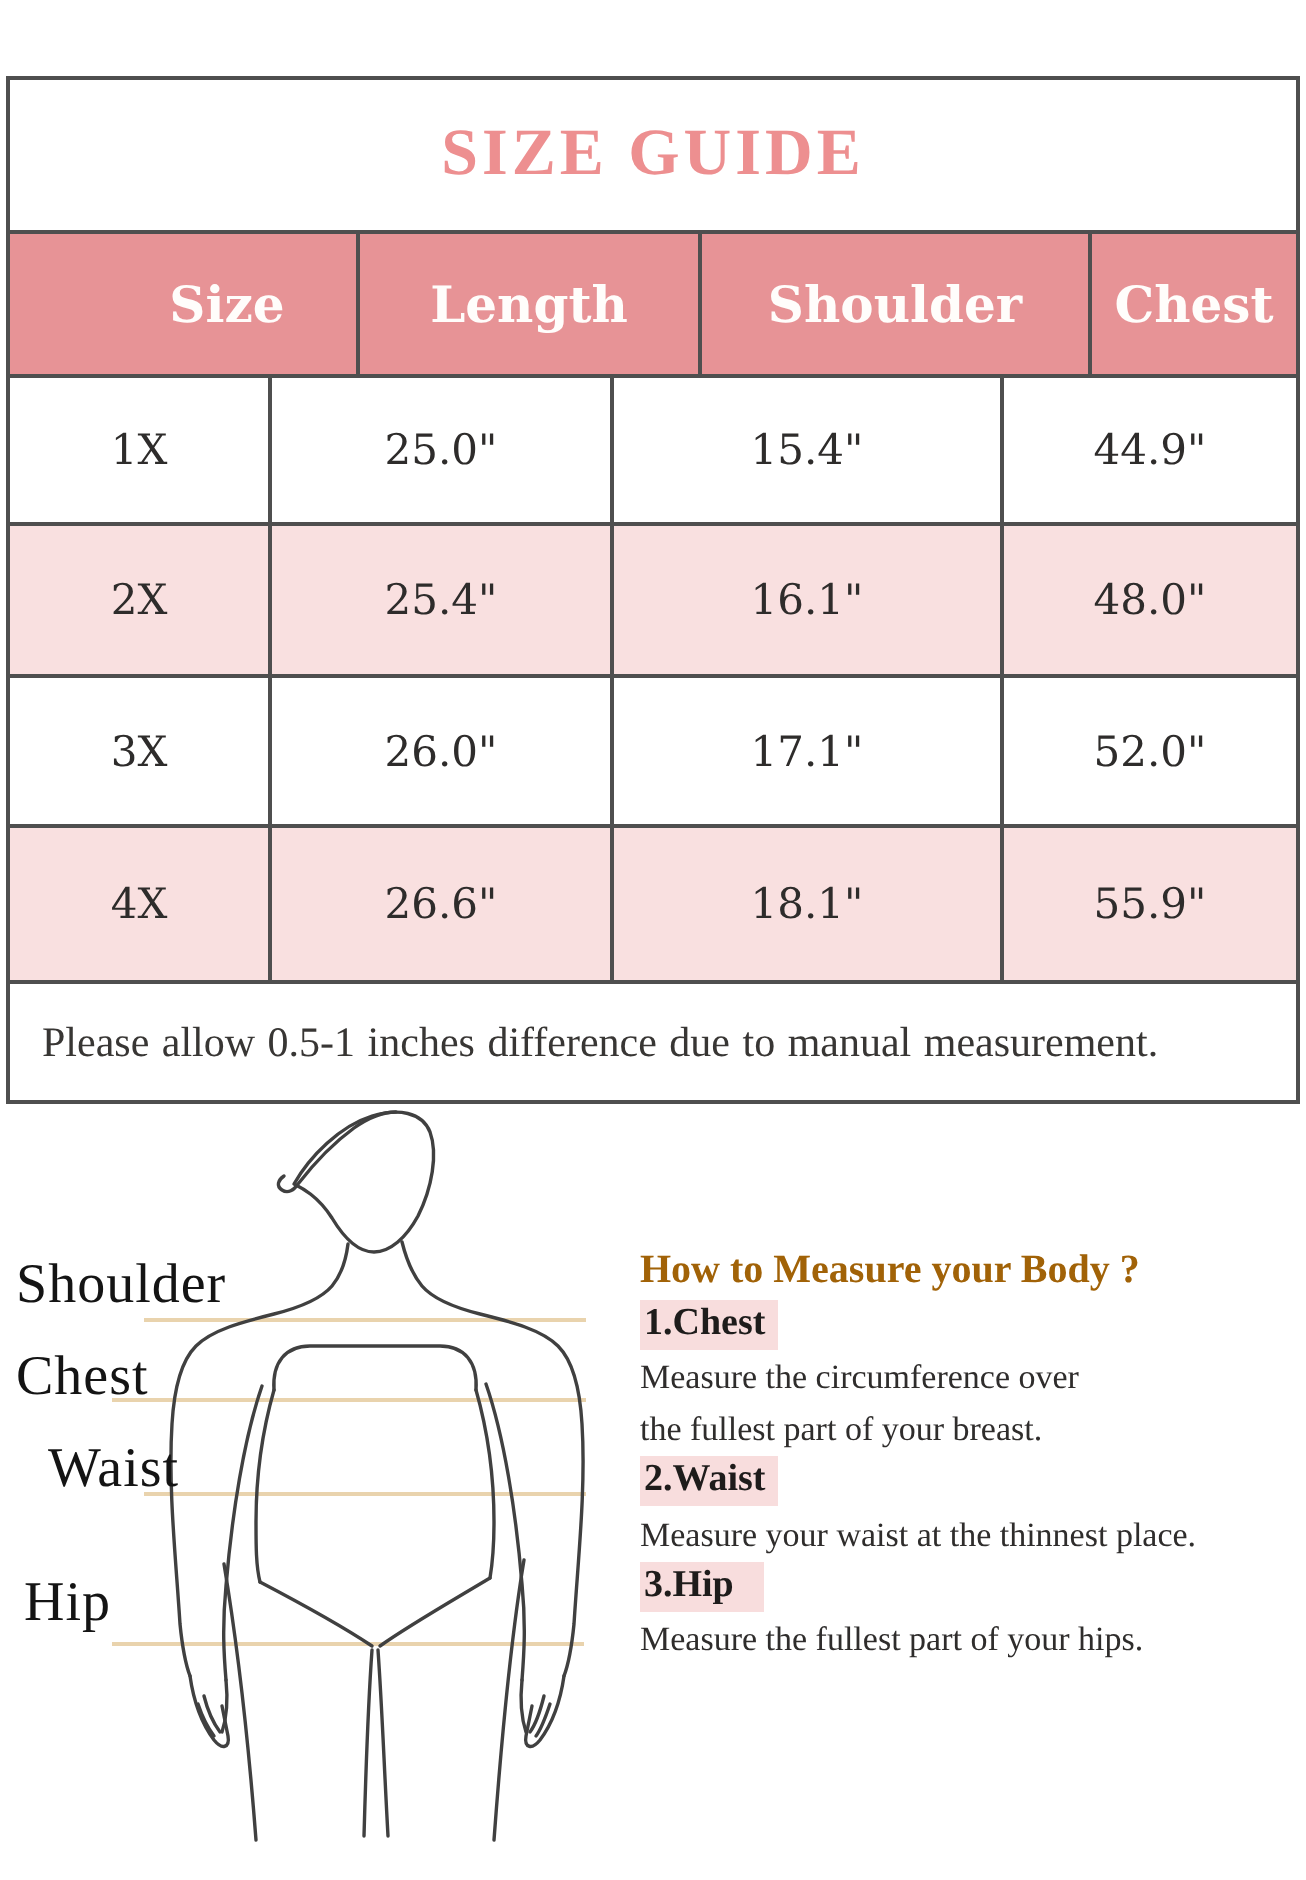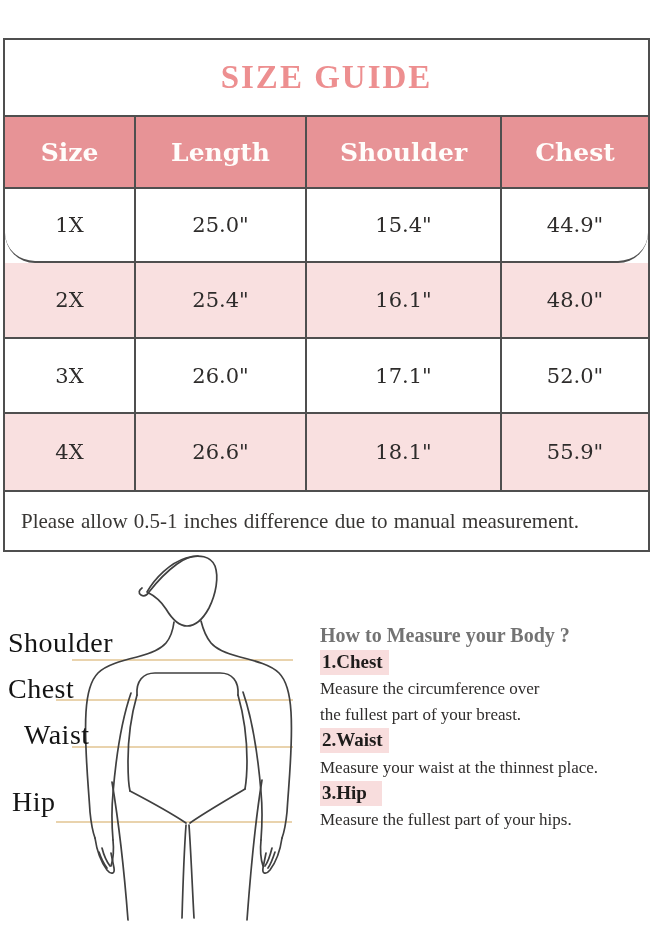--- a/index.html
+++ b/index.html
@@ -19,31 +19,31 @@
   .title-row .ttl{
     font-family:"Liberation Serif",serif;font-weight:bold;font-size:33px;
     letter-spacing:2px;color:#ed8f90;
   }
   .grid-row{display:grid;grid-template-columns:131px 171px 195px 1fr;}
   .grid-row > div{
     display:flex;align-items:center;justify-content:center;
     border-right:2px solid #4f4f4f;
   }
   .grid-row > div:last-child{border-right:none;}
-  .header-row{height:70px;background:#e79396;border-bottom:2px solid #4f4f4f;}
+  .header-row{height:70px;background:#e79396;border-bottom:2px solid #4f4f4f;padding-left:44px;}
   .header-row > div{
     color:#fffdfb;font-family:"DejaVu Serif",serif;font-weight:bold;font-size:25px;
   }
   .data-row{border-bottom:2px solid #4f4f4f;}
   .data-row > div{
     font-family:"DejaVu Serif",serif;font-size:21px;color:#2e2c2b;
   }
   .row-a{background:#ffffff;}
   .row-b{background:#f9e0e0;}
-  .h1x{height:72px;border-radius:30px;} .h2x{height:74px;} .h3x{height:73px;} .h4x{height:76px;}
+  .h1x{height:72px;} .h2x{height:74px;} .h3x{height:73px;} .h4x{height:76px;}
   .note-row{
     height:58px;display:flex;align-items:center;background:#fff;
     padding-left:16px;white-space:nowrap;
     font-family:"Liberation Serif",serif;font-size:21px;color:#383634;
     word-spacing:1px;
   }
   
   .measure-line{position:absolute;height:2px;background:#e9d3ad;z-index:1;}
   .ln-shoulder{left:72px;top:659px;width:221px;}
   .ln-chest{left:56px;top:699px;width:237px;}
@@ -54,21 +54,21 @@
   .part-label{
     position:absolute;z-index:3;font-family:"Liberation Serif",serif;
     font-size:28px;color:#141414;letter-spacing:0.5px;
   }
   .lb-shoulder{left:8px;top:627px;}
   .lb-chest{left:8px;top:673px;}
   .lb-waist{left:24px;top:719px;}
   .lb-hip{left:12px;top:786px;}
   
   .howto-el{position:absolute;left:320px;font-family:"Liberation Serif",serif;color:#2a2a2a;}
-  .howto-title{top:624px;font-size:20px;font-weight:bold;color:#737373;}
+  .howto-title{top:624px;font-size:20px;font-weight:bold;color:#a16207;}
   .howto-head{
     font-size:19px;font-weight:bold;color:#1e1c1b;background:#f8dddd;
     padding:1px 6px 2px 2px;min-width:62px;box-sizing:border-box;
   }
   .hh1{top:650px;} .hh2{top:728px;} .hh3{top:781px;}
   .howto-text{font-size:17px;color:#2f2d2c;white-space:nowrap;}
   .ht1a{top:679px;} .ht1b{top:705px;text-align:center;} .ht2{top:758px;} .ht3{top:810px;}
 </style>
 </head>
 <body>

